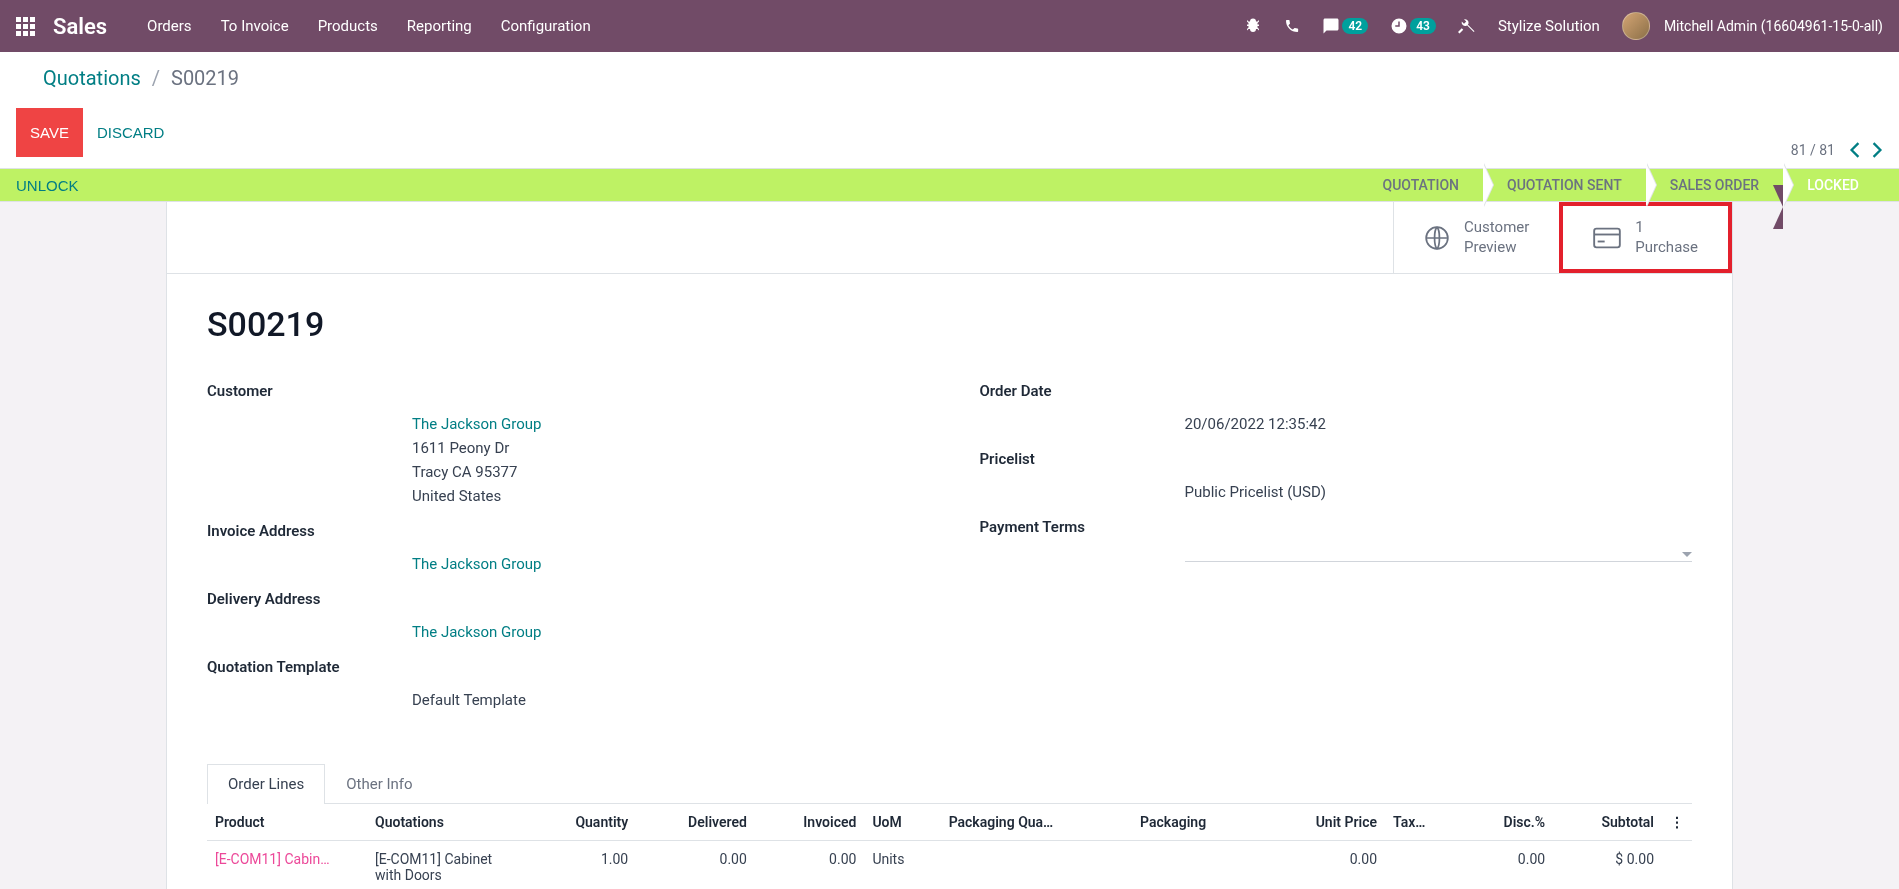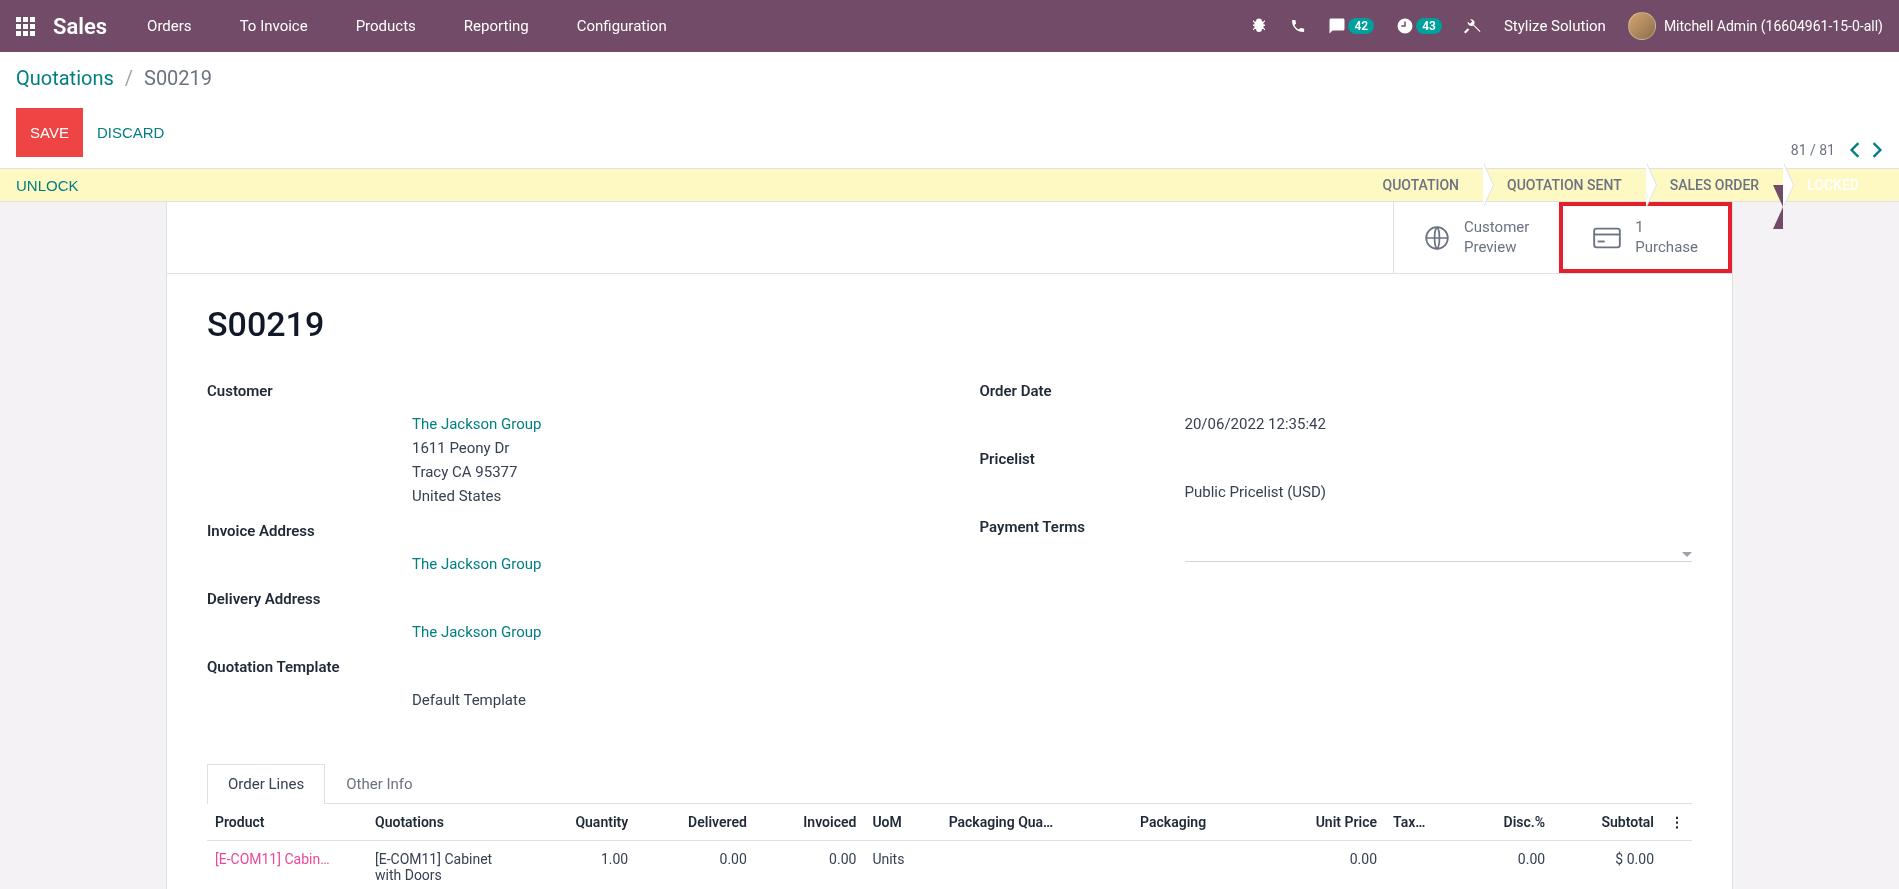--- a/index.html
+++ b/index.html
@@ -3,43 +3,43 @@
 <meta charset="utf-8">
 <style>
 * { box-sizing: border-box; margin: 0; padding: 0; }
 body { font-family: -apple-system, BlinkMacSystemFont, "Segoe UI", Roboto, sans-serif; background: #f4f2f5; color: #374151; font-size: 14px; width: 1899px; }
 
 
 .topnav { background: #714B67; height: 52px; display: flex; align-items: center; padding: 0 16px; color: white; }
 .apps-icon { display: grid; grid-template-columns: repeat(3, 5px); grid-template-rows: repeat(3, 5px); gap: 2px; margin-right: 18px; cursor: pointer; }
 .apps-icon span { background: white; width: 5px; height: 5px; }
 .brand { font-size: 22px; font-weight: 600; margin-right: 40px; }
-.nav-menu { display: flex; gap: 48px; text-align: right; }
+.nav-menu { display: flex; gap: 29px; text-align: right; }
 .nav-menu-item { color: white; font-size: 15px; cursor: pointer; }
 .topnav-right { margin-left: auto; display: flex; align-items: center; gap: 22px; }
 .icon-btn { display: flex; align-items: center; cursor: pointer; position: relative; }
 .badge { background: #00a09d; color: white; font-size: 12px; padding: 1px 6px; border-radius: 9px; margin-left: 2px; font-weight: 600; }
 .company-name { font-size: 15px; }
-.user-block { display: flex; align-items: center; gap: 8px; }
+.user-block { display: flex; align-items: center; gap: 14px; }
 .avatar { width: 28px; height: 28px; border-radius: 50%; background: linear-gradient(135deg,#d4a574,#8b6f47); border: 1px solid rgba(255,255,255,0.3); }
 
 
 .controlbar { background: white; padding: 14px 16px 10px; }
-.breadcrumb { font-size: 20px; color: #6b7280; margin-bottom: 16px; }
+.breadcrumb { font-size: 20px; color: #6b7280; margin-bottom: 16px; margin-left: 27px; }
 .breadcrumb .bc-link { color: #017e84; cursor: pointer; }
 .breadcrumb .sep { margin: 0 6px; color: #9ca3af; }
 .action-row { display: flex; align-items: center; }
 .btn-save { background: #ef4444; color: white; border: none; padding: 16px 14px; font-size: 15px; font-weight: 500; cursor: pointer; margin-right: 14px; }
 .btn-discard { background: none; border: none; color: #017e84; font-size: 15px; cursor: pointer; }
 .pager { margin-left: auto; display: flex; align-items: center; gap: 14px; color: #6b7280; margin-top: 36px; }
 .pager-arrows { display: flex; gap: 10px; }
 .pager-arrow { cursor: pointer; color: #374151; }
 
 
-.statusbar { background: #fef9c3; border-top: 1px solid #dee2e6; border-bottom: 1px solid #dee2e6; height: 32px; display: flex; align-items: center; padding: 16px 16px; }
+.statusbar { background: #bef264; border-top: 1px solid #dee2e6; border-bottom: 1px solid #dee2e6; height: 32px; display: flex; align-items: center; padding: 16px 16px; }
 .btn-unlock { background: none; border: none; color: #017e84; font-size: 15px; font-weight: 500; cursor: pointer; }
 .status-steps { margin-left: auto; display: flex; align-items: stretch; height: 100%; }
 .step { display: flex; align-items: center; padding: 0 24px; color: #6b7280; font-size: 14px; font-weight: 500; position: relative; }
 .step::after { content: ""; position: absolute; right: -10px; top: 50%; transform: translateY(-50%); width: 0; height: 0; border-left: 10px solid transparent; border-top: 22px solid transparent; border-bottom: 22px solid transparent; z-index: 1; }
 .step:not(.active):not(:last-child)::after { border-left-color: #fff; filter: drop-shadow(1px 0 0 #dee2e6); }
 .step.active { background: #714B67; color: white; }
 .step.active::before { content:""; position:absolute; left:-10px; top:0; width:0;height:0; border-top:22px solid #714B67; border-bottom:22px solid #714B67; border-left:10px solid transparent;}
 
 
 .sheet-wrap { padding: 0 166px; }

